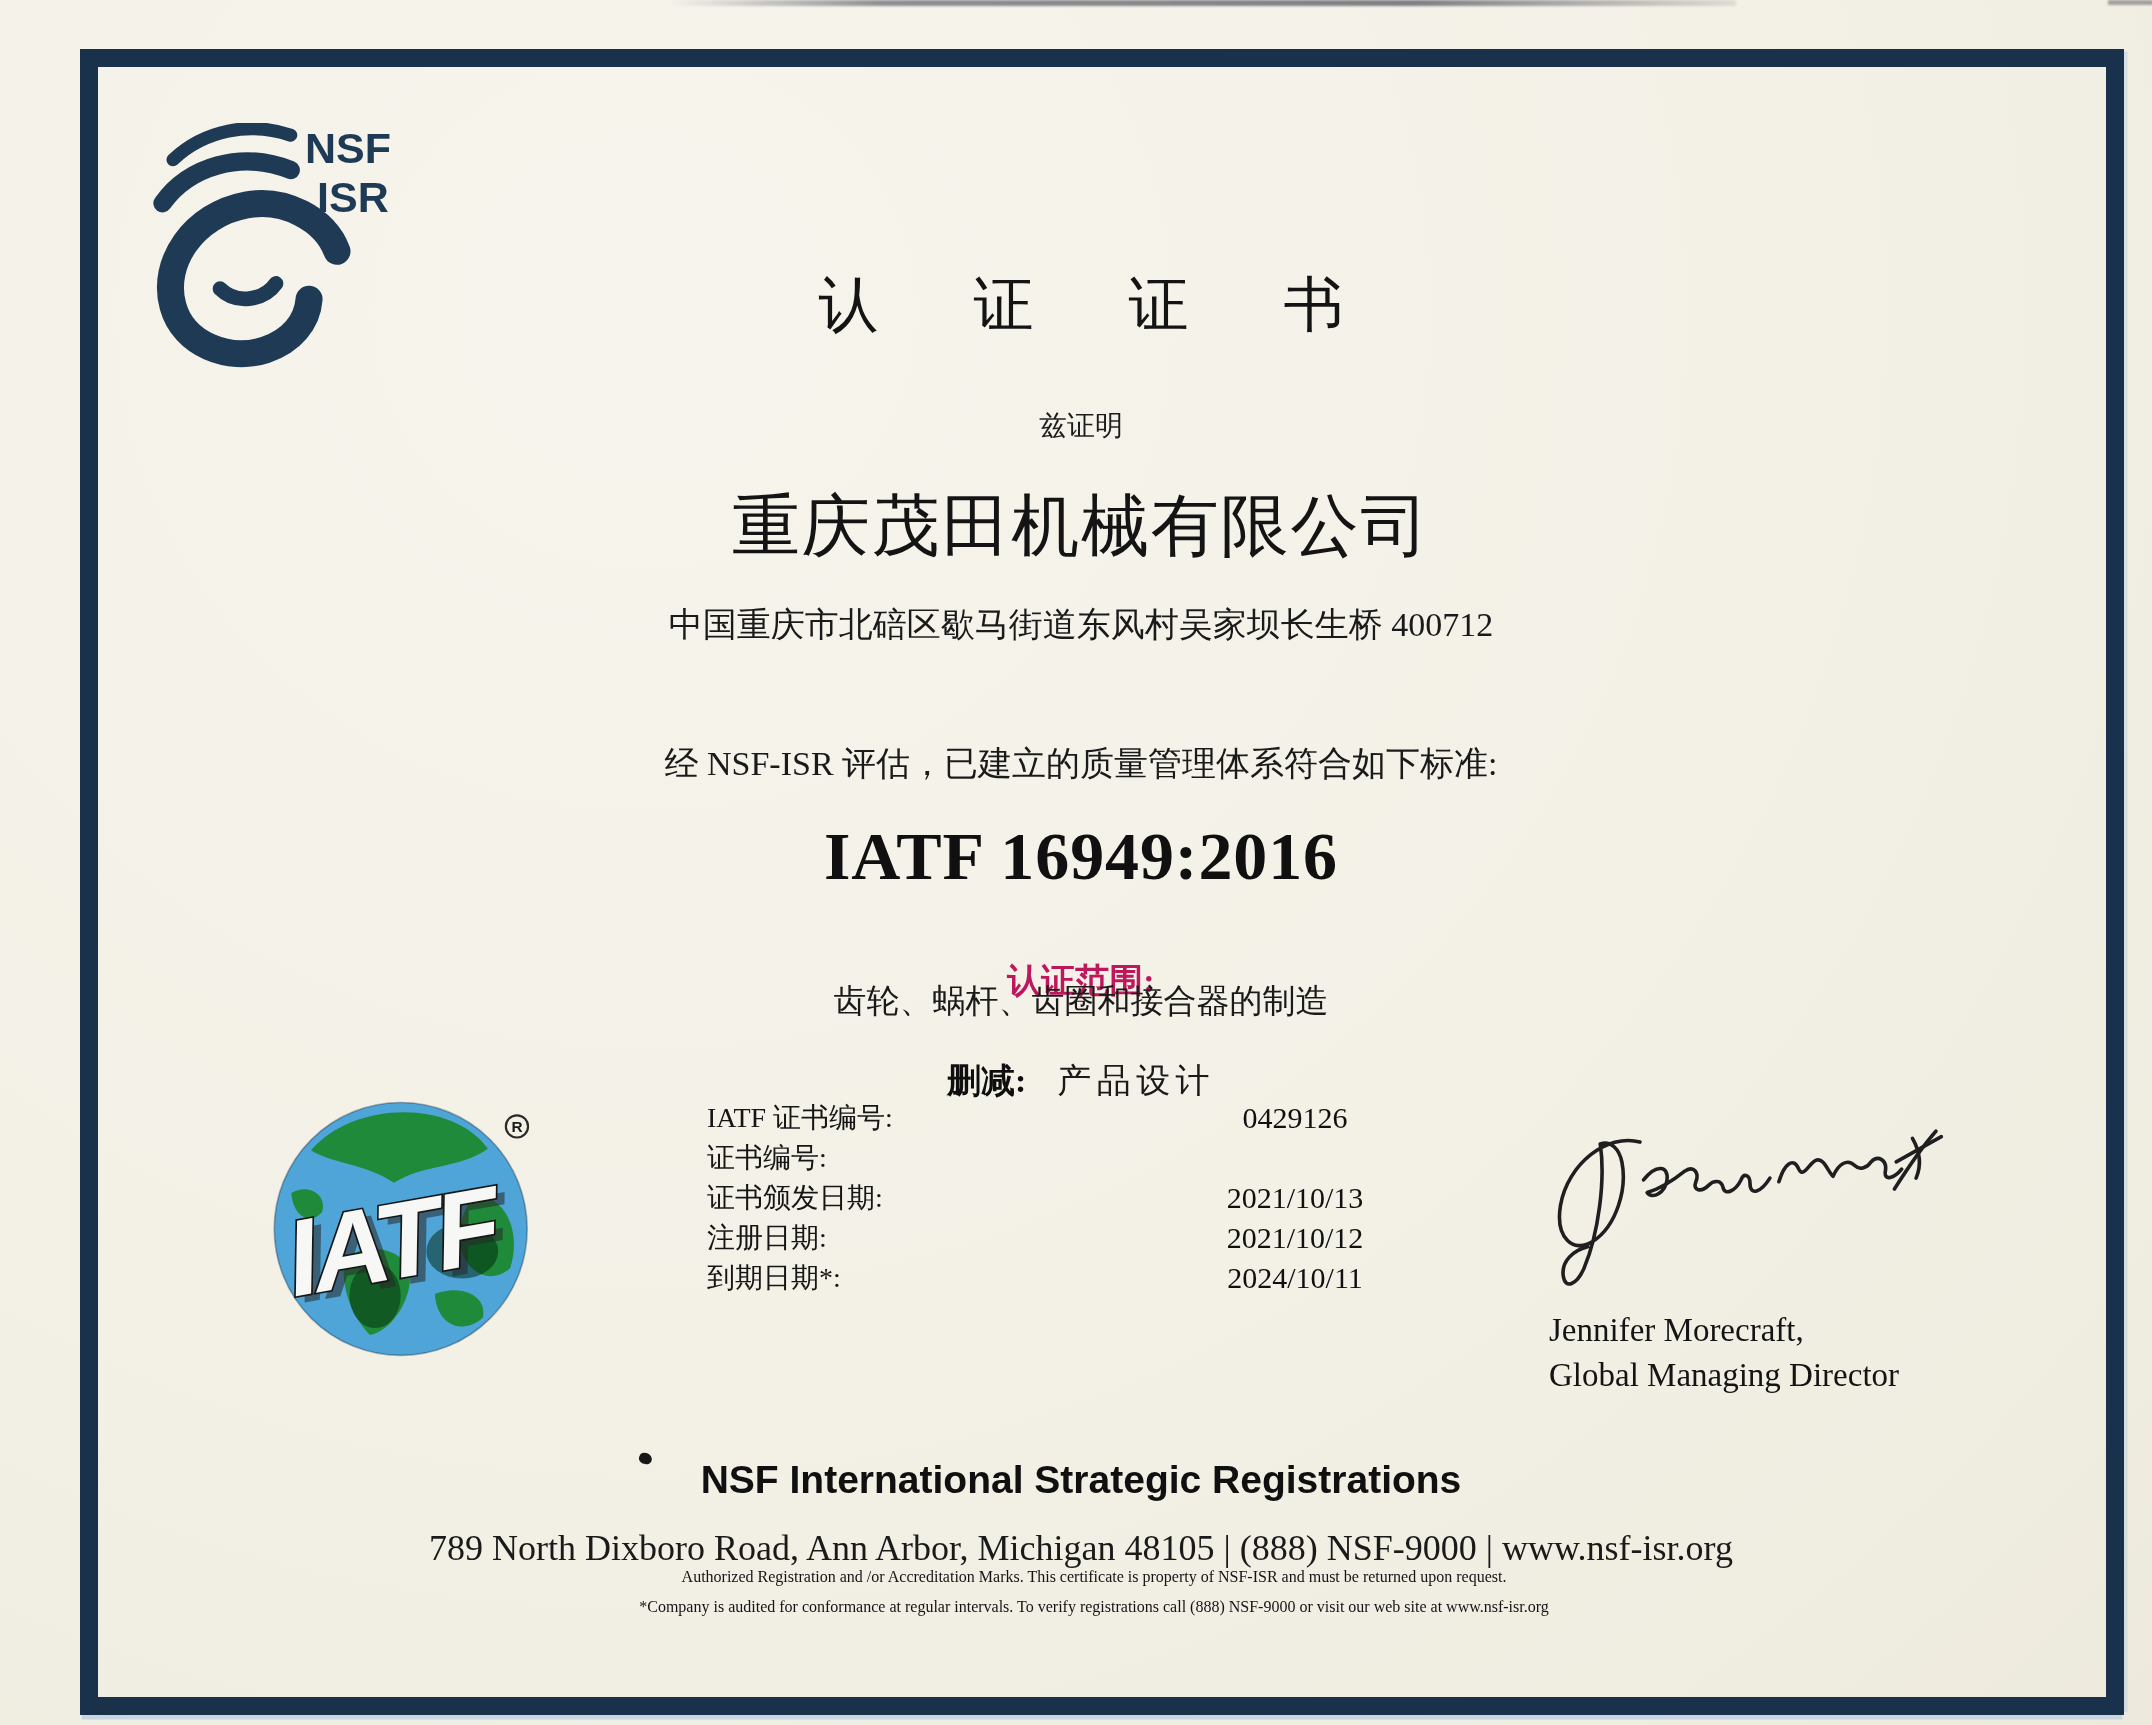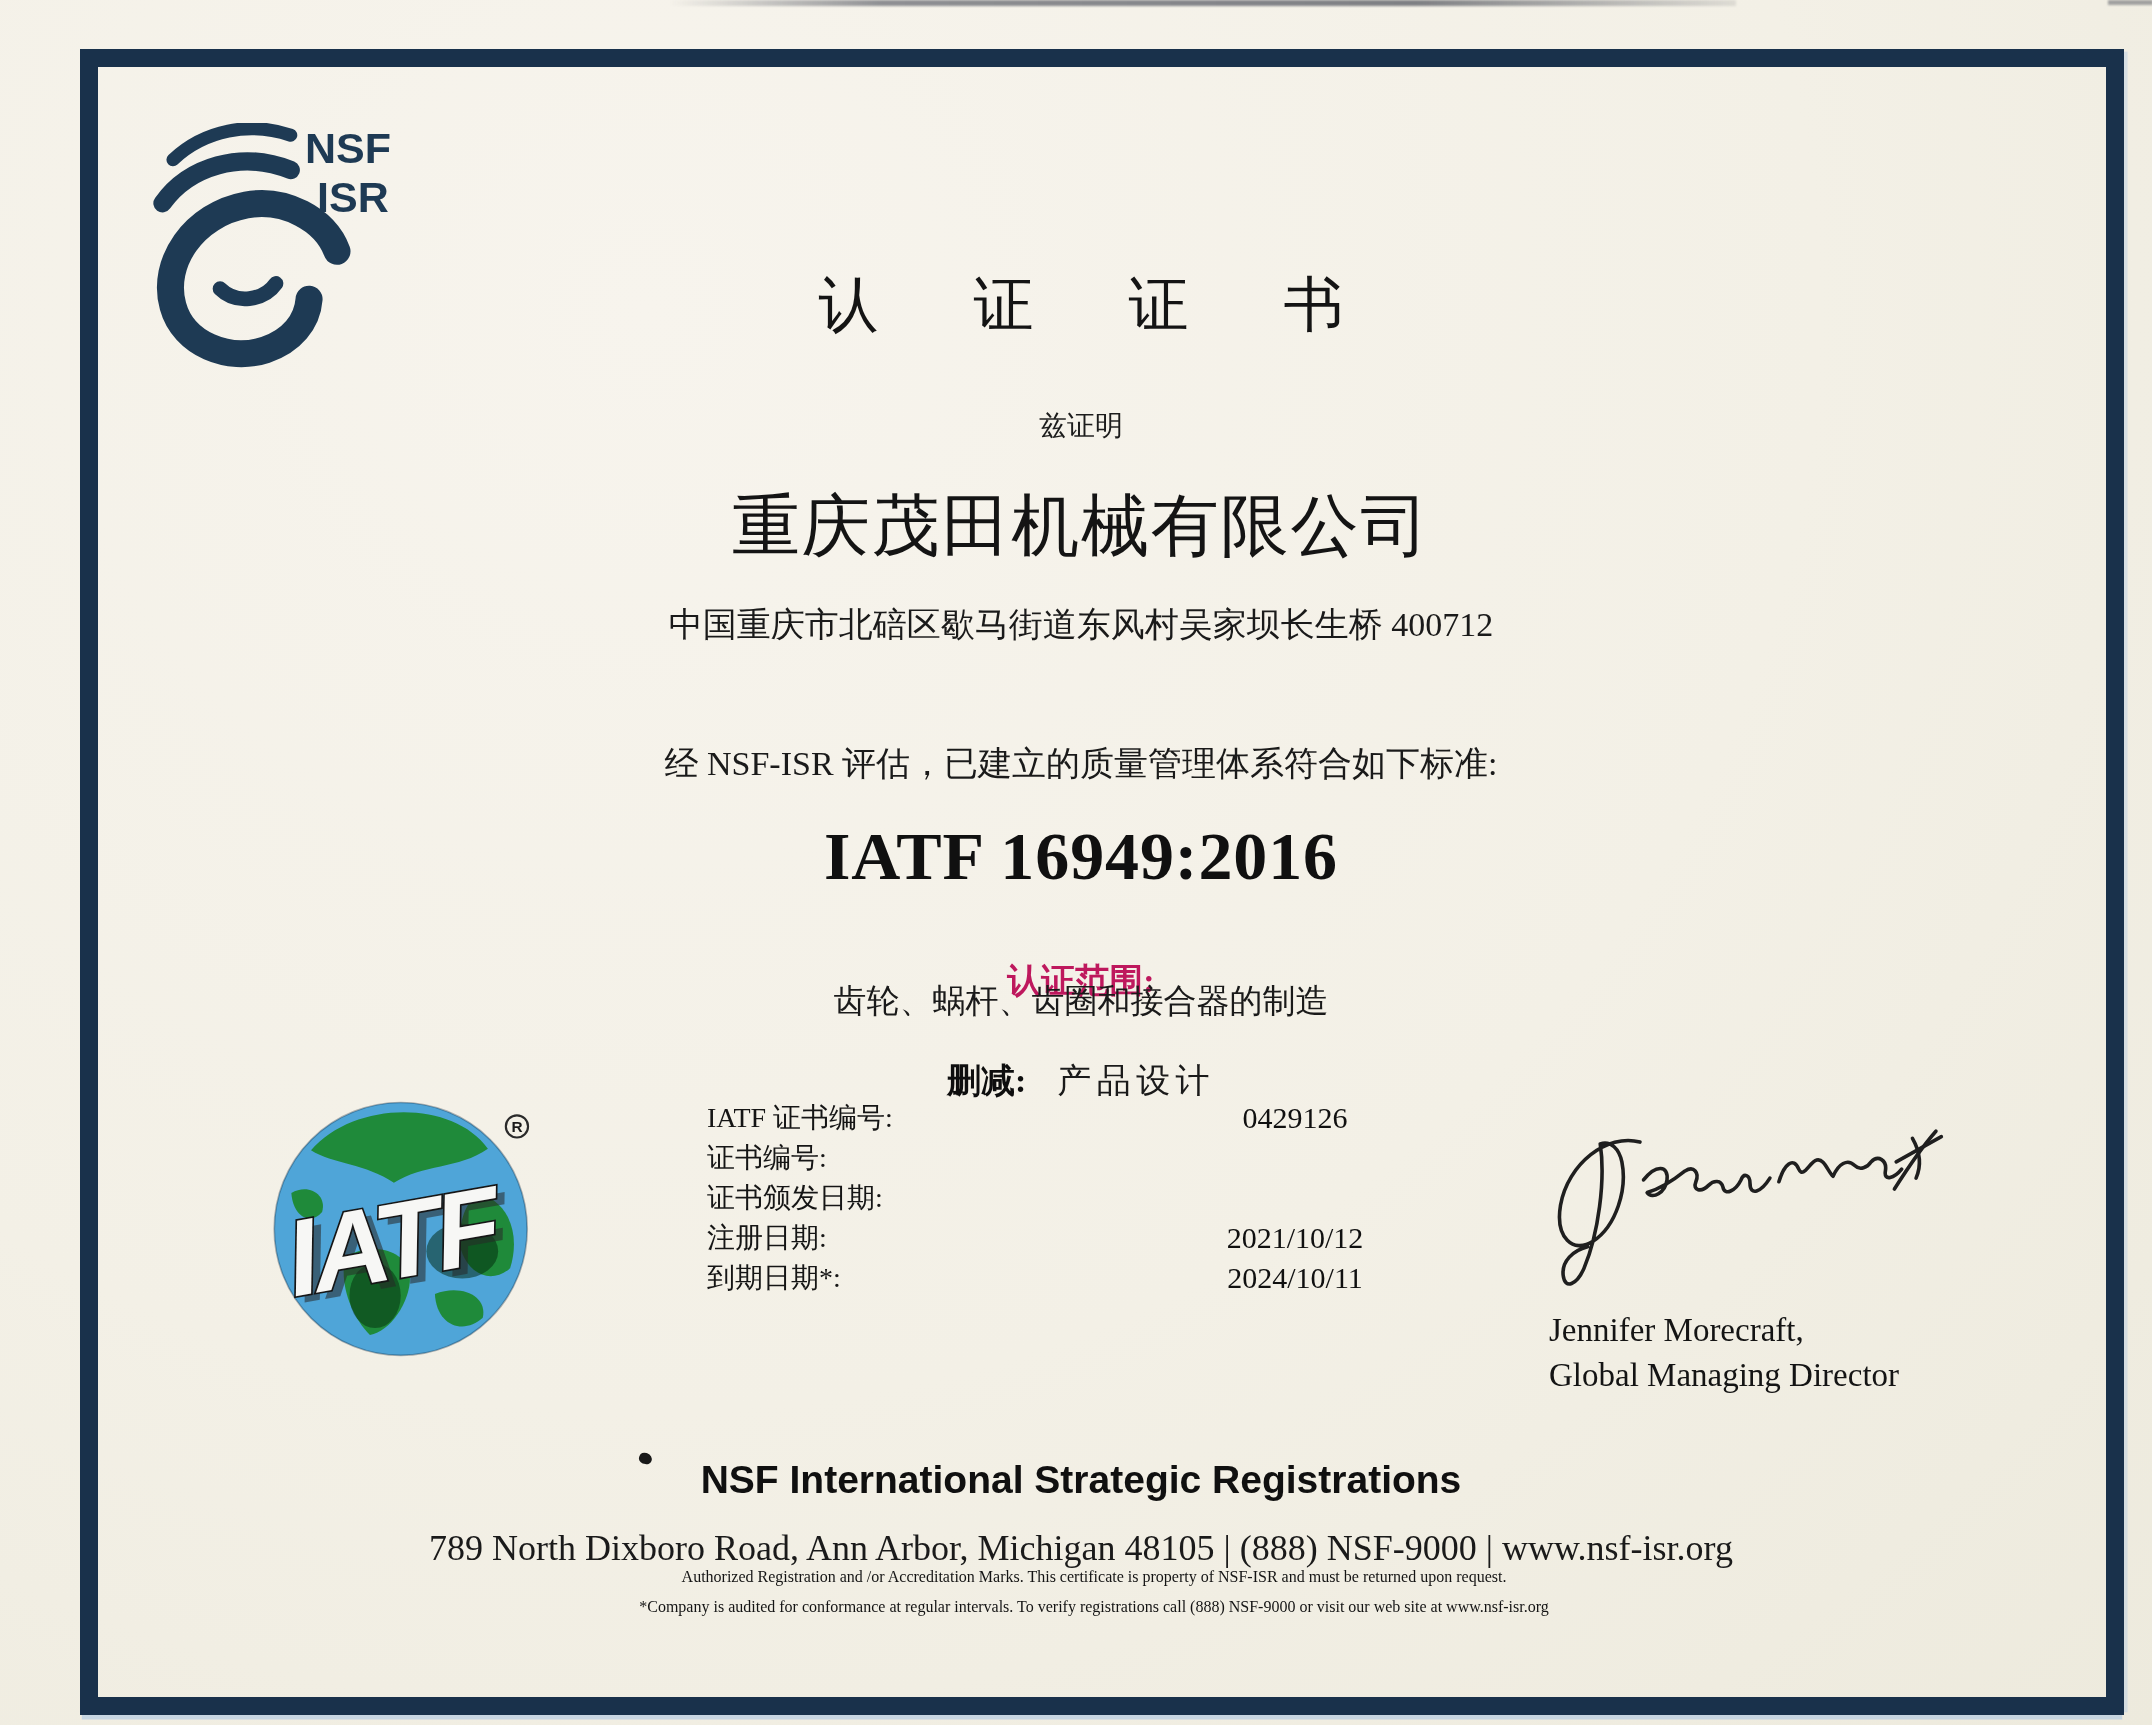--- a/index.html
+++ b/index.html
@@ -109,20 +109,21 @@
 <div class="abs fields">
   <div class="frow">
     <div class="flabel">IATF 证书编号:</div>
     <div class="fvalue">0429126</div>
   </div>
   <div class="frow">
     <div class="flabel">证书编号:</div>
   </div>
   <div class="frow">
     <div class="flabel">证书颁发日期:</div>
+    <div class="fvalue">2021/10/13</div>
   </div>
   <div class="frow">
     <div class="flabel">注册日期:</div>
     <div class="fvalue">2021/10/12</div>
   </div>
   <div class="frow">
     <div class="flabel">到期日期*:</div>
     <div class="fvalue">2024/10/11</div>
   </div>
 </div>

